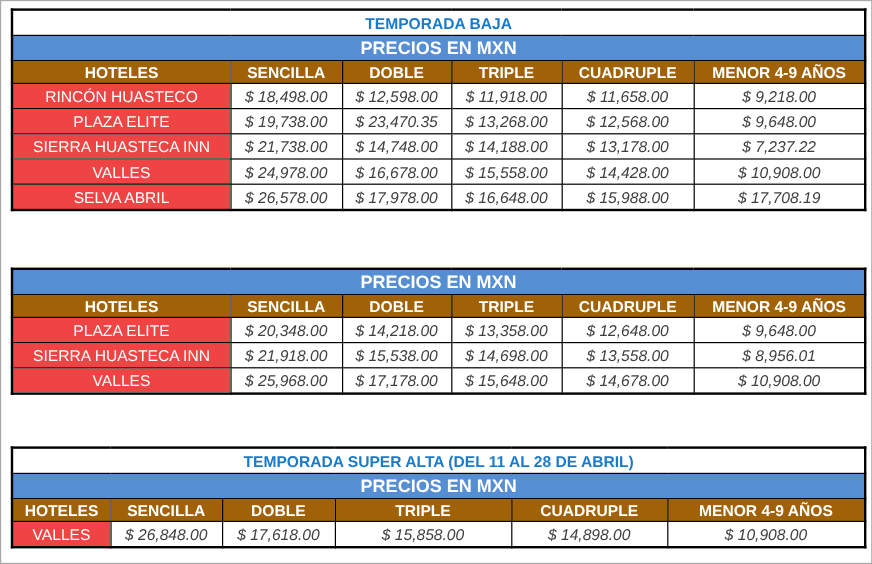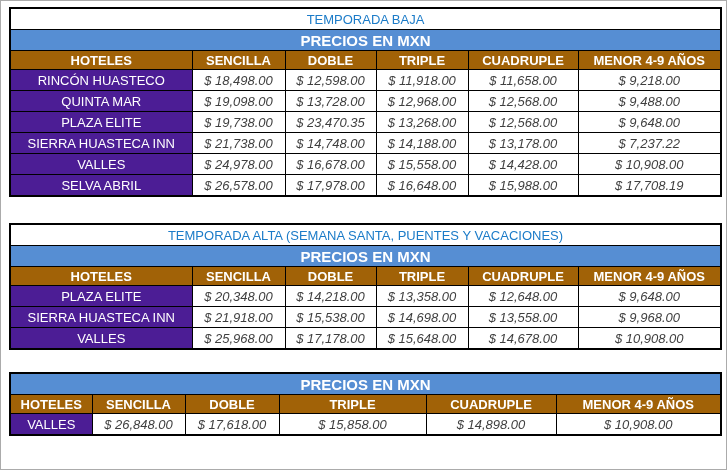--- a/index.html
+++ b/index.html
@@ -28,38 +28,38 @@
     text-align:center;
     vertical-align:middle;
     white-space:nowrap;
     overflow:hidden;
   }
   tr.row-title td{
     height:20px;
     background:#ffffff;
     color:#1b7bc8;
     font-size:13px;
-    font-weight:normal;
+    font-weight:bold;
   }
   tr.row-banner td{
     height:20px;
     background:#568ed3;
     color:#ffffff;
     font-size:15px;
     font-weight:bold;
   }
   tr.row-cols th{
     height:18px;
     background:#a16207;
     color:#ffffff;
     font-size:13px;
     font-weight:bold;
   }
   tbody.rows td{height:20px;font-size:13px;}
-  tbody.rows td.hotel{background:#4c1d95;color:#ffffff;}
+  tbody.rows td.hotel{background:#ef4444;color:#ffffff;}
   tbody.rows td.price{background:#ffffff;color:#3f3f3f;font-style:italic;}
 
   
   table.va col:nth-child(1){width:182px;}
   table.va col:nth-child(2){width:93px;}
   table.va col:nth-child(3){width:91px;}
   table.va col:nth-child(4){width:92px;}
   table.va col:nth-child(5){width:110px;}
   table.va col:nth-child(6){width:143px;}
 
@@ -104,28 +104,20 @@
       <tbody class="rows">
           <tr>
             <td class="hotel">RINCÓN HUASTECO</td>
             <td class="price">$ 18,498.00</td>
             <td class="price">$ 12,598.00</td>
             <td class="price">$ 11,918.00</td>
             <td class="price">$ 11,658.00</td>
             <td class="price">$ 9,218.00</td>
           </tr>
           <tr>
-            <td class="hotel">QUINTA MAR</td>
-            <td class="price">$ 19,098.00</td>
-            <td class="price">$ 13,728.00</td>
-            <td class="price">$ 12,968.00</td>
-            <td class="price">$ 12,568.00</td>
-            <td class="price">$ 9,488.00</td>
-          </tr>
-          <tr>
             <td class="hotel">PLAZA ELITE</td>
             <td class="price">$ 19,738.00</td>
             <td class="price">$ 23,470.35</td>
             <td class="price">$ 13,268.00</td>
             <td class="price">$ 12,568.00</td>
             <td class="price">$ 9,648.00</td>
           </tr>
           <tr>
             <td class="hotel">SIERRA HUASTECA INN</td>
             <td class="price">$ 21,738.00</td>
@@ -158,23 +150,20 @@
     <table class="price-table va">
       <colgroup>
           <col>
           <col>
           <col>
           <col>
           <col>
           <col>
         </colgroup>
       <thead>
-        <tr class="row-title">
-          <td colspan="6">TEMPORADA ALTA (SEMANA SANTA, PUENTES Y VACACIONES)</td>
-        </tr>
         <tr class="row-banner">
           <td colspan="6">PRECIOS EN MXN</td>
         </tr>
         <tr class="row-cols">
             <th>HOTELES</th>
             <th>SENCILLA</th>
             <th>DOBLE</th>
             <th>TRIPLE</th>
             <th>CUADRUPLE</th>
             <th>MENOR 4-9 AÑOS</th>
@@ -188,21 +177,21 @@
             <td class="price">$ 13,358.00</td>
             <td class="price">$ 12,648.00</td>
             <td class="price">$ 9,648.00</td>
           </tr>
           <tr>
             <td class="hotel">SIERRA HUASTECA INN</td>
             <td class="price">$ 21,918.00</td>
             <td class="price">$ 15,538.00</td>
             <td class="price">$ 14,698.00</td>
             <td class="price">$ 13,558.00</td>
-            <td class="price">$ 9,968.00</td>
+            <td class="price">$ 8,956.01</td>
           </tr>
           <tr>
             <td class="hotel">VALLES</td>
             <td class="price">$ 25,968.00</td>
             <td class="price">$ 17,178.00</td>
             <td class="price">$ 15,648.00</td>
             <td class="price">$ 14,678.00</td>
             <td class="price">$ 10,908.00</td>
           </tr>
         </tbody>
@@ -213,20 +202,23 @@
     <table class="price-table vb">
       <colgroup>
           <col>
           <col>
           <col>
           <col>
           <col>
           <col>
         </colgroup>
       <thead>
+        <tr class="row-title">
+          <td colspan="6">TEMPORADA SUPER ALTA (DEL 11 AL 28 DE ABRIL)</td>
+        </tr>
         <tr class="row-banner">
           <td colspan="6">PRECIOS EN MXN</td>
         </tr>
         <tr class="row-cols">
             <th>HOTELES</th>
             <th>SENCILLA</th>
             <th>DOBLE</th>
             <th>TRIPLE</th>
             <th>CUADRUPLE</th>
             <th>MENOR 4-9 AÑOS</th>

